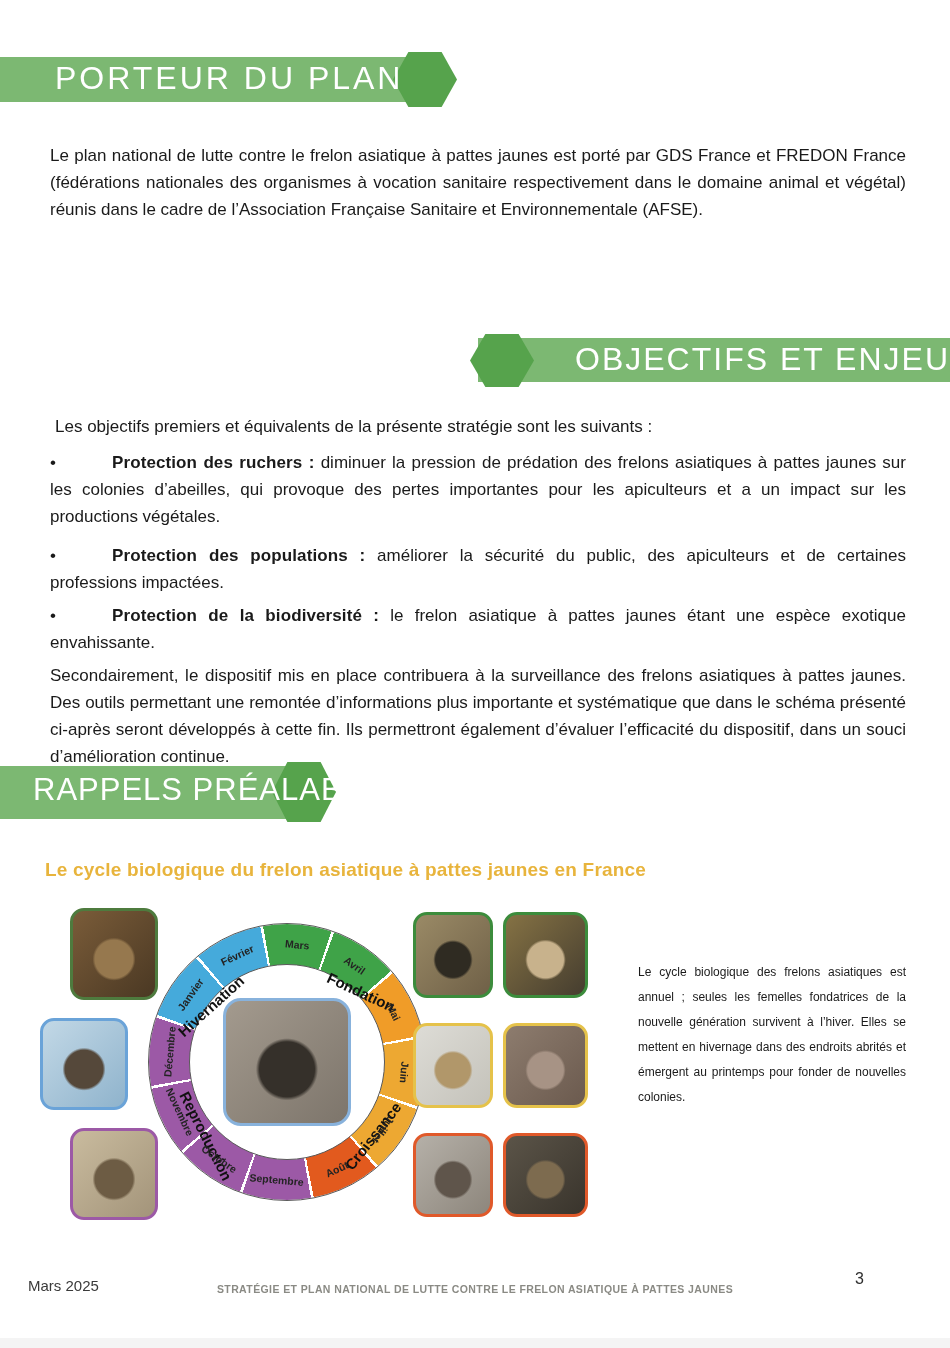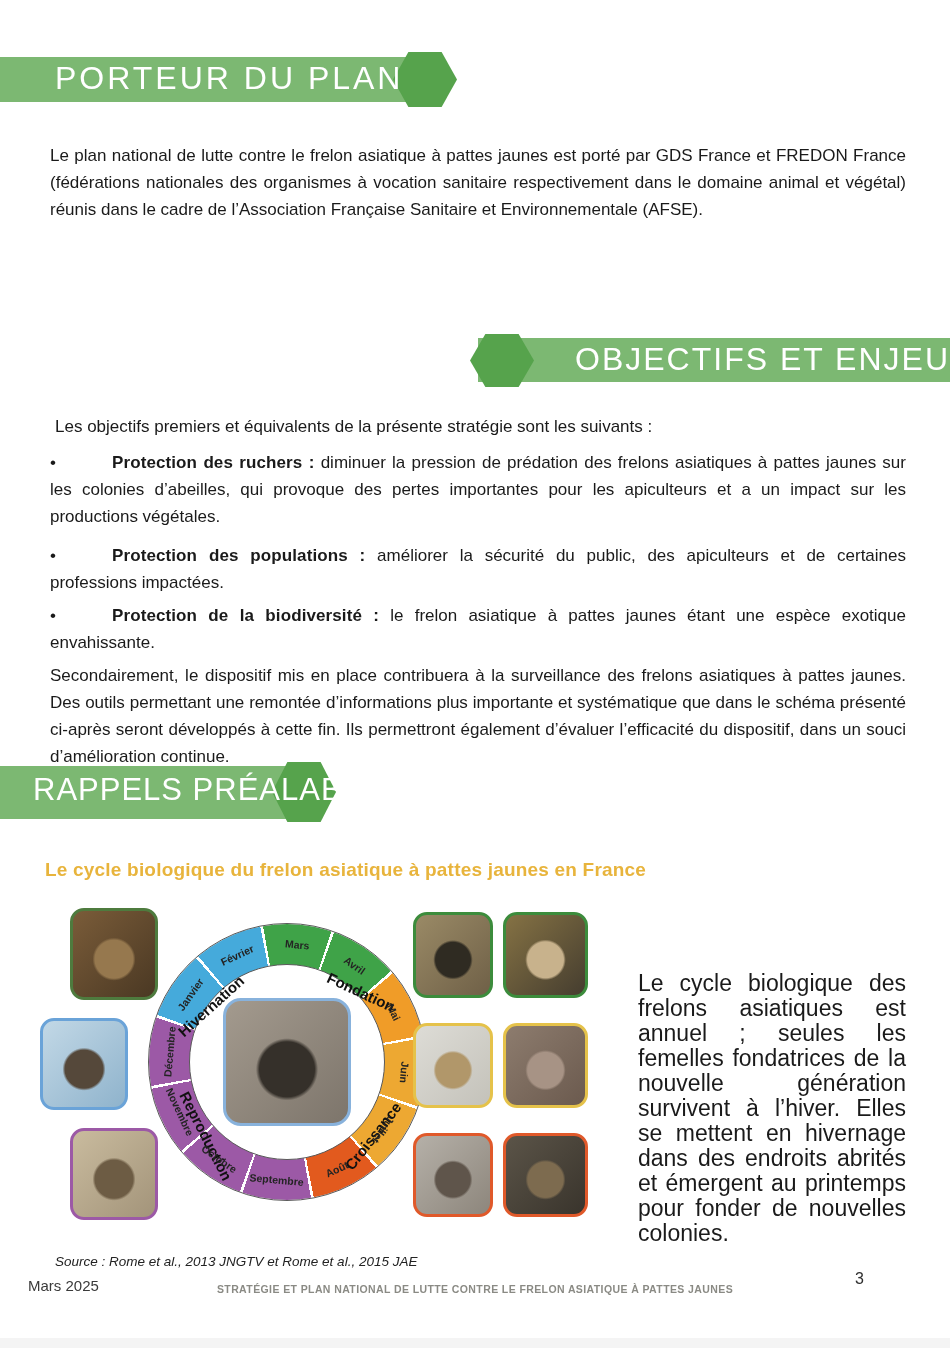--- a/index.html
+++ b/index.html
@@ -55,21 +55,21 @@
   .ring-inner{position:absolute;left:40px;top:40px;width:196px;height:196px;border-radius:50%;
         background:#ffffff;border:1px solid #5a5a5a;box-sizing:border-box;z-index:1;}
   .month{position:absolute;left:50%;top:50%;z-index:2;font-size:10.5px;font-weight:700;color:#242424;
         white-space:nowrap;}
   .phase{position:absolute;z-index:2;font-size:15px;font-weight:700;color:#111;white-space:nowrap;}
   .phase--hivernation{left:62px;top:82px;transform:translate(-50%,-50%) rotate(-42deg);}
   .phase--fondation{left:212px;top:68px;transform:translate(-50%,-50%) rotate(25deg);}
   .phase--croissance{left:224px;top:212px;transform:translate(-50%,-50%) rotate(-52deg);}
   .phase--reproduction{left:57px;top:212px;transform:translate(-50%,-50%) rotate(63deg);}
 
-  .cycle-text{position:absolute;left:638px;top:48px;width:268px;font-size:23px;line-height:25px;
+  .cycle-text{position:absolute;left:638px;top:48px;width:268px;font-size:12px;line-height:25px;
         text-align:justify;}
 
   .source{position:absolute;left:55px;top:1240px;font-size:13.5px;font-style:italic;color:#222;}
 
   
   .footer-date{position:absolute;left:28px;top:1277px;font-size:15px;color:#3a3a3a;}
   .footer-title{position:absolute;left:50%;top:1283px;transform:translateX(-50%);
         font-size:10.5px;font-weight:700;letter-spacing:0.4px;white-space:nowrap;}
   .footer-page{position:absolute;left:855px;top:1270px;font-size:16px;color:#2e2e2e;}
   .bottom-strip{position:absolute;left:0;bottom:0;width:950px;height:10px;}
@@ -138,20 +138,19 @@
       <div class="photo photo--left-mid" style="border-color: rgb(106, 163, 216); background: radial-gradient(circle at 50% 56%, rgb(85, 72, 58) 0px, rgb(85, 72, 58) 30%, rgba(0, 0, 0, 0) 34%), linear-gradient(135deg, rgb(194, 216, 230) 0%, rgb(143, 179, 204) 100%);"></div>
       <div class="photo photo--left-bottom" style="border-color: rgb(156, 89, 166); background: radial-gradient(circle at 50% 56%, rgb(109, 92, 68) 0px, rgb(109, 92, 68) 30%, rgba(0, 0, 0, 0) 34%), linear-gradient(135deg, rgb(201, 187, 158) 0%, rgb(163, 148, 122) 100%);"></div>
       <div class="photo photo--right-1a" style="border-color: rgb(60, 140, 60); background: radial-gradient(circle at 50% 56%, rgb(47, 43, 34) 0px, rgb(47, 43, 34) 30%, rgba(0, 0, 0, 0) 34%), linear-gradient(135deg, rgb(154, 138, 102) 0%, rgb(111, 96, 71) 100%);"></div>
       <div class="photo photo--right-1b" style="border-color: rgb(60, 140, 60); background: radial-gradient(circle at 50% 56%, rgb(200, 178, 140) 0px, rgb(200, 178, 140) 30%, rgba(0, 0, 0, 0) 34%), linear-gradient(135deg, rgb(133, 114, 68) 0%, rgb(69, 61, 47) 100%);"></div>
       <div class="photo photo--right-2a" style="border-color: rgb(229, 194, 74); background: radial-gradient(circle at 50% 56%, rgb(177, 151, 106) 0px, rgb(177, 151, 106) 30%, rgba(0, 0, 0, 0) 34%), linear-gradient(135deg, rgb(221, 220, 214) 0%, rgb(196, 194, 186) 100%);"></div>
       <div class="photo photo--right-2b" style="border-color: rgb(229, 194, 74); background: radial-gradient(circle at 50% 56%, rgb(167, 147, 133) 0px, rgb(167, 147, 133) 30%, rgba(0, 0, 0, 0) 34%), linear-gradient(135deg, rgb(141, 124, 110) 0%, rgb(107, 90, 78) 100%);"></div>
       <div class="photo photo--right-3a" style="border-color: rgb(224, 89, 42); background: radial-gradient(circle at 50% 56%, rgb(95, 85, 75) 0px, rgb(95, 85, 75) 30%, rgba(0, 0, 0, 0) 34%), linear-gradient(135deg, rgb(181, 176, 168) 0%, rgb(141, 134, 124) 100%);"></div>
       <div class="photo photo--right-3b" style="border-color: rgb(224, 89, 42); background: radial-gradient(circle at 50% 56%, rgb(125, 107, 79) 0px, rgb(125, 107, 79) 30%, rgba(0, 0, 0, 0) 34%), linear-gradient(135deg, rgb(91, 84, 72) 0%, rgb(57, 52, 44) 100%);"></div>
     </div>
 
-  <p class="source">Source : Rome et al., 2013 JNGTV et Rome et al., 2015 JAE</p>
 
   <div class="footer-date">Mars 2025</div>
   <div class="footer-title footer-muted" style="color: rgb(138, 138, 132);">STRATÉGIE ET PLAN NATIONAL DE LUTTE CONTRE LE FRELON ASIATIQUE À PATTES JAUNES</div>
   <div class="footer-page">3</div>
   <div class="bottom-strip" style="background: rgb(244, 244, 244);"></div>
 
 </div>
 
 </body></html>

